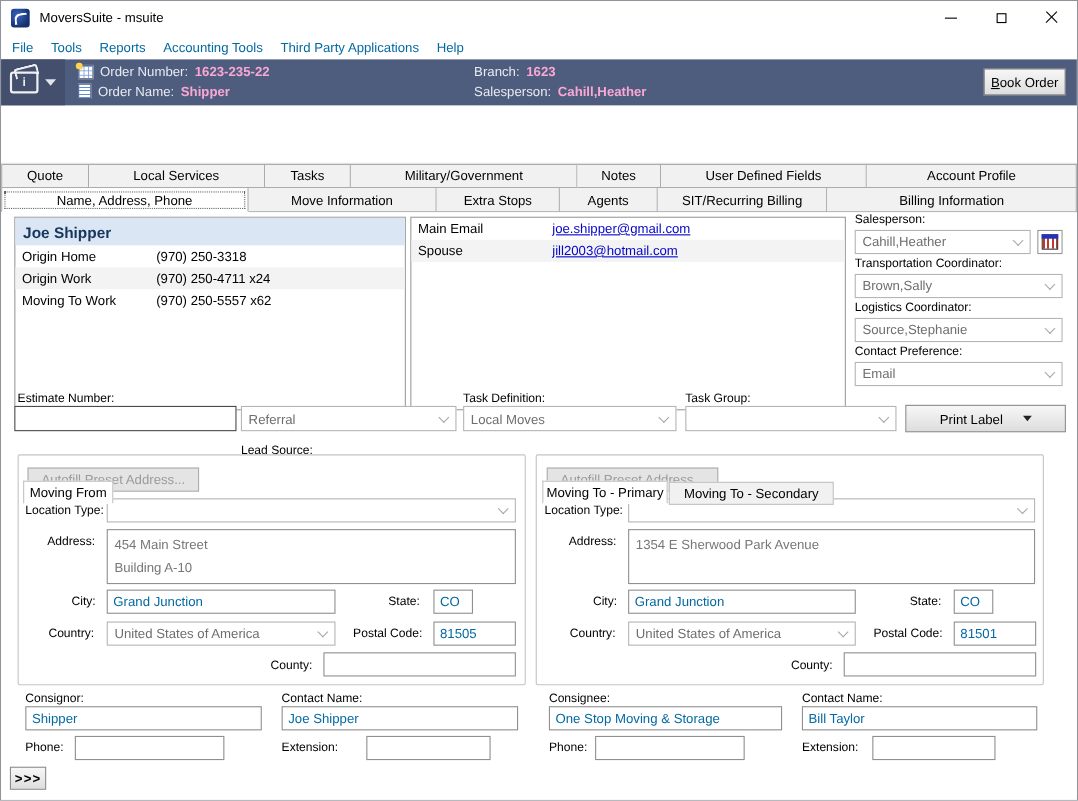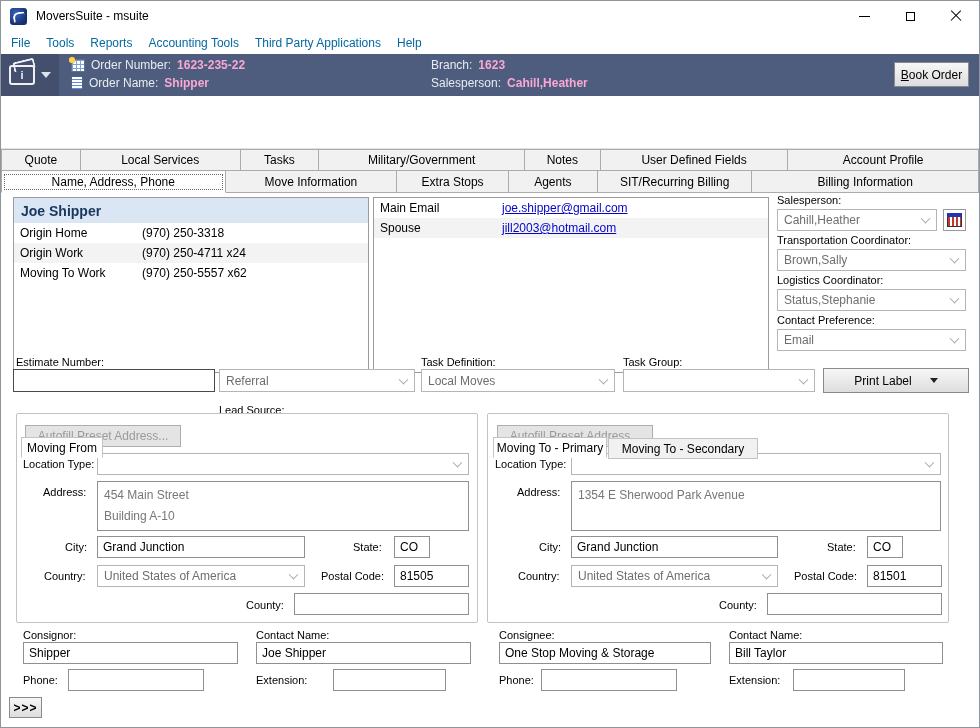--- a/index.html
+++ b/index.html
@@ -63,21 +63,21 @@
   .tabstrip { position:absolute; left:0; top:148px; width:100%; height:44px; background:#fff; font-size:12px; }
   .tabrow { display:flex; height:22px; }
   .tab { background:#f1f1f1; border:1px solid #ababab; border-left:none; display:flex; align-items:center; justify-content:center; color:#000; overflow:hidden; white-space:nowrap; }
   .tab:first-child { border-left:1px solid #ababab; }
   .tabrow.r2 .tab { border-top:none; }
   .tab.active { background:#fff; outline:1px dotted #666; outline-offset:-4px; border-bottom:1px solid #fff; position:relative; }
 
   
   .content { position:absolute; left:0; top:192px; width:100%; height:536px; background:#fff; }
   .lbl { position:absolute; font-size:11px; color:#000; white-space:nowrap; }
-  .tinput { position:absolute; background:#fff; border:1px solid #8f8f8f; font-size:12px; font-family:inherit; color:#000000; padding:0 5px; }
+  .tinput { position:absolute; background:#fff; border:1px solid #8f8f8f; font-size:12px; font-family:inherit; color:#0369a1; padding:0 5px; }
   .tinput.dark { border-color:#4a4a4a; color:#000; }
   .panel { position:absolute; background:#fff; border:1px solid #9c9c9c; }
   .prow { display:flex; height:20px; align-items:center; font-size:12px; color:#000; }
   .prow.alt { background:#f3f3f3; }
   .prow .c1 { width:128px; padding-left:6px; }
   .phead { height:25px; display:flex; align-items:center; background:#dbe6f4; color:#17365d; font-weight:bold; font-size:14px; padding-left:7px; }
   a.email { color:#0404cc; text-decoration:underline; font-size:12px; }
   .groupbox { position:absolute; border:1px solid #c3c3c3; border-radius:2px; background:#fff; }
   .gtab { position:absolute; height:21px; background:#fff; border:1px solid #c3c3c3; border-bottom:1px solid #fff; display:flex; align-items:center; justify-content:center; font-size:12px; z-index:3;margin-top:44px; }
   .gtab.inactive { background:#f1f1f1; border-bottom:1px solid #c3c3c3; z-index:2; }
@@ -230,21 +230,21 @@
       </div>
 
     <div class="lbl" style="left:776px; top:41px;">Transportation Coordinator:</div>
     <div class="mini-combo" style="left:776px; top:56px; width:189px; height:22px;">
       <span>Brown,Sally</span>
       <span class="chev"></span>
     </div>
 
     <div class="lbl" style="left:776px; top:81px;">Logistics Coordinator:</div>
     <div class="mini-combo" style="left:776px; top:96px; width:189px; height:22px;">
-      <span>Status,Stephanie</span>
+      <span>Source,Stephanie</span>
       <span class="chev"></span>
     </div>
 
     <div class="lbl" style="left:776px; top:121px;">Contact Preference:</div>
     <div class="mini-combo" style="left:776px; top:136px; width:189px; height:22px;">
       <span>Email</span>
       <span class="chev"></span>
     </div>
 
     <div class="lbl" style="left:15px; top:163px;">Estimate Number:</div>

